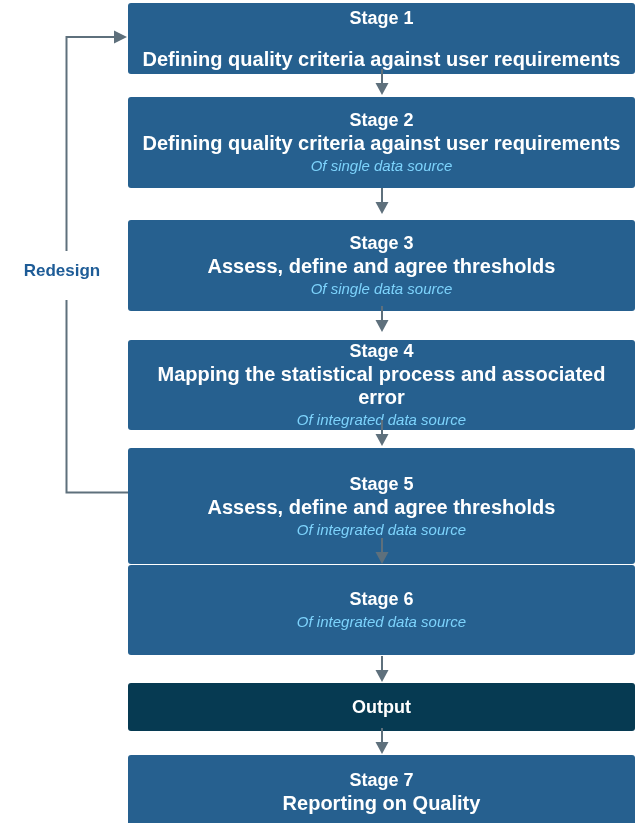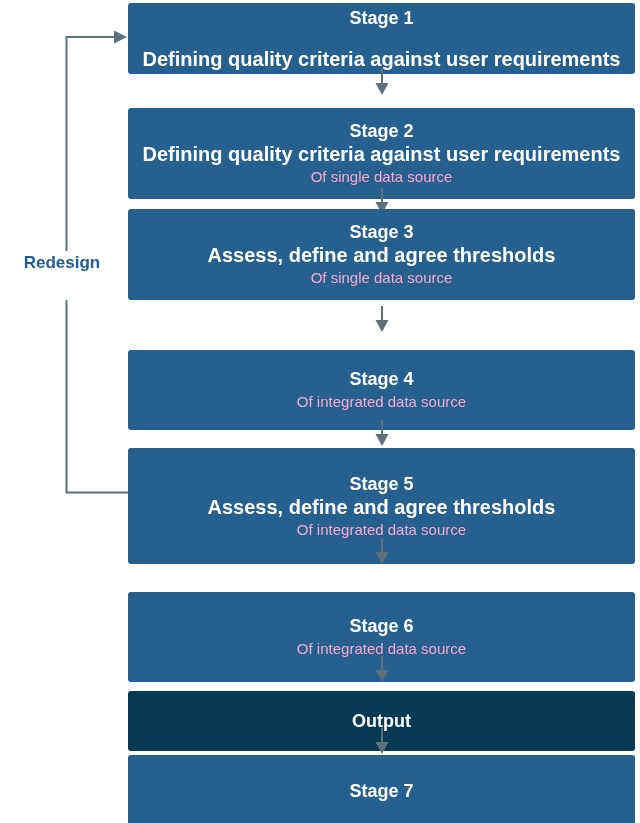--- a/index.html
+++ b/index.html
@@ -40,53 +40,54 @@
   }
   .stage-subtitle {
     font-size: 20px;
     font-weight: bold;
     line-height: 23px;
   }
   .stage-note {
     font-size: 15px;
     font-weight: normal;
     line-height: 22px;
-    color: #f9a8d4;
+    color: #7dd3fc;
+    font-style: italic;
   }
   .down-arrow {
     position: absolute;
     left: 374px;
     width: 16px;
     height: 26px;
   }
   .redesign-connector {
     position: absolute;
     left: 0;
     top: 0;
     width: 132px;
     height: 510px;
   }
   .redesign-label {
     position: absolute;
     left: 17px;
-    top: 253px;
+    top: 261px;
     width: 90px;
     text-align: center;
     font-size: 17px;
     font-weight: bold;
     color: #1e5c97;
   }
   
   #box-s1 { top: 3px;   height: 71px; gap: 18px; }
-  #box-s2 { top: 108px;  height: 91px; }
-  #box-s3 { top: 209px; height: 91px; }
-  #box-s4 { top: 350px; height: 80px; }
+  #box-s2 { top: 97px;  height: 91px; }
+  #box-s3 { top: 220px; height: 91px; }
+  #box-s4 { top: 340px; height: 90px; }
   #box-s5 { top: 448px; height: 116px; }
-  #box-s6 { top: 592px; height: 90px; }
-  #box-out{ top: 683px; height: 60px; margin-top: 8px; }
+  #box-s6 { top: 565px; height: 90px; }
+  #box-out{ top: 683px; height: 48px; }
   #box-s7 { top: 755px; height: 72px; }
   #arrow-1 { top: 69px; }
   #arrow-2 { top: 188px; }
   #arrow-3 { top: 306px; }
   #arrow-4 { top: 420px; }
   #arrow-5 { top: 538px; }
   #arrow-6 { top: 656px; }
   #arrow-7 { top: 728px; }
 </style>
 </head>
@@ -132,20 +133,21 @@
     <div class="stage-note">Of single data source</div>
   </div>
 
   <svg class="down-arrow" id="arrow-3" viewBox="0 0 16 26" xmlns="http://www.w3.org/2000/svg">
     <line x1="8" y1="0" x2="8" y2="15" stroke="#5e707c" stroke-width="2"></line>
     <polygon points="1.5,14 14.5,14 8,26" fill="#5e707c"></polygon>
   </svg>
 
   <div class="stage-box" id="box-s4">
     <div class="stage-title">Stage 4</div>
+    <div class="stage-subtitle">Mapping the statistical process and associated error</div>
     <div class="stage-note">Of integrated data source</div>
   </div>
 
   <svg class="down-arrow" id="arrow-4" viewBox="0 0 16 26" xmlns="http://www.w3.org/2000/svg">
     <line x1="8" y1="0" x2="8" y2="15" stroke="#5e707c" stroke-width="2"></line>
     <polygon points="1.5,14 14.5,14 8,26" fill="#5e707c"></polygon>
   </svg>
 
   <div class="stage-box" id="box-s5">
     <div class="stage-title">Stage 5</div>
@@ -172,15 +174,16 @@
     <div class="stage-title">Output</div>
   </div>
 
   <svg class="down-arrow" id="arrow-7" viewBox="0 0 16 26" xmlns="http://www.w3.org/2000/svg">
     <line x1="8" y1="0" x2="8" y2="15" stroke="#5e707c" stroke-width="2"></line>
     <polygon points="1.5,14 14.5,14 8,26" fill="#5e707c"></polygon>
   </svg>
 
   <div class="stage-box" id="box-s7">
     <div class="stage-title">Stage 7</div>
+    <div class="stage-subtitle">Reporting on Quality</div>
   </div>
 
 </div>
 
 </body></html>

